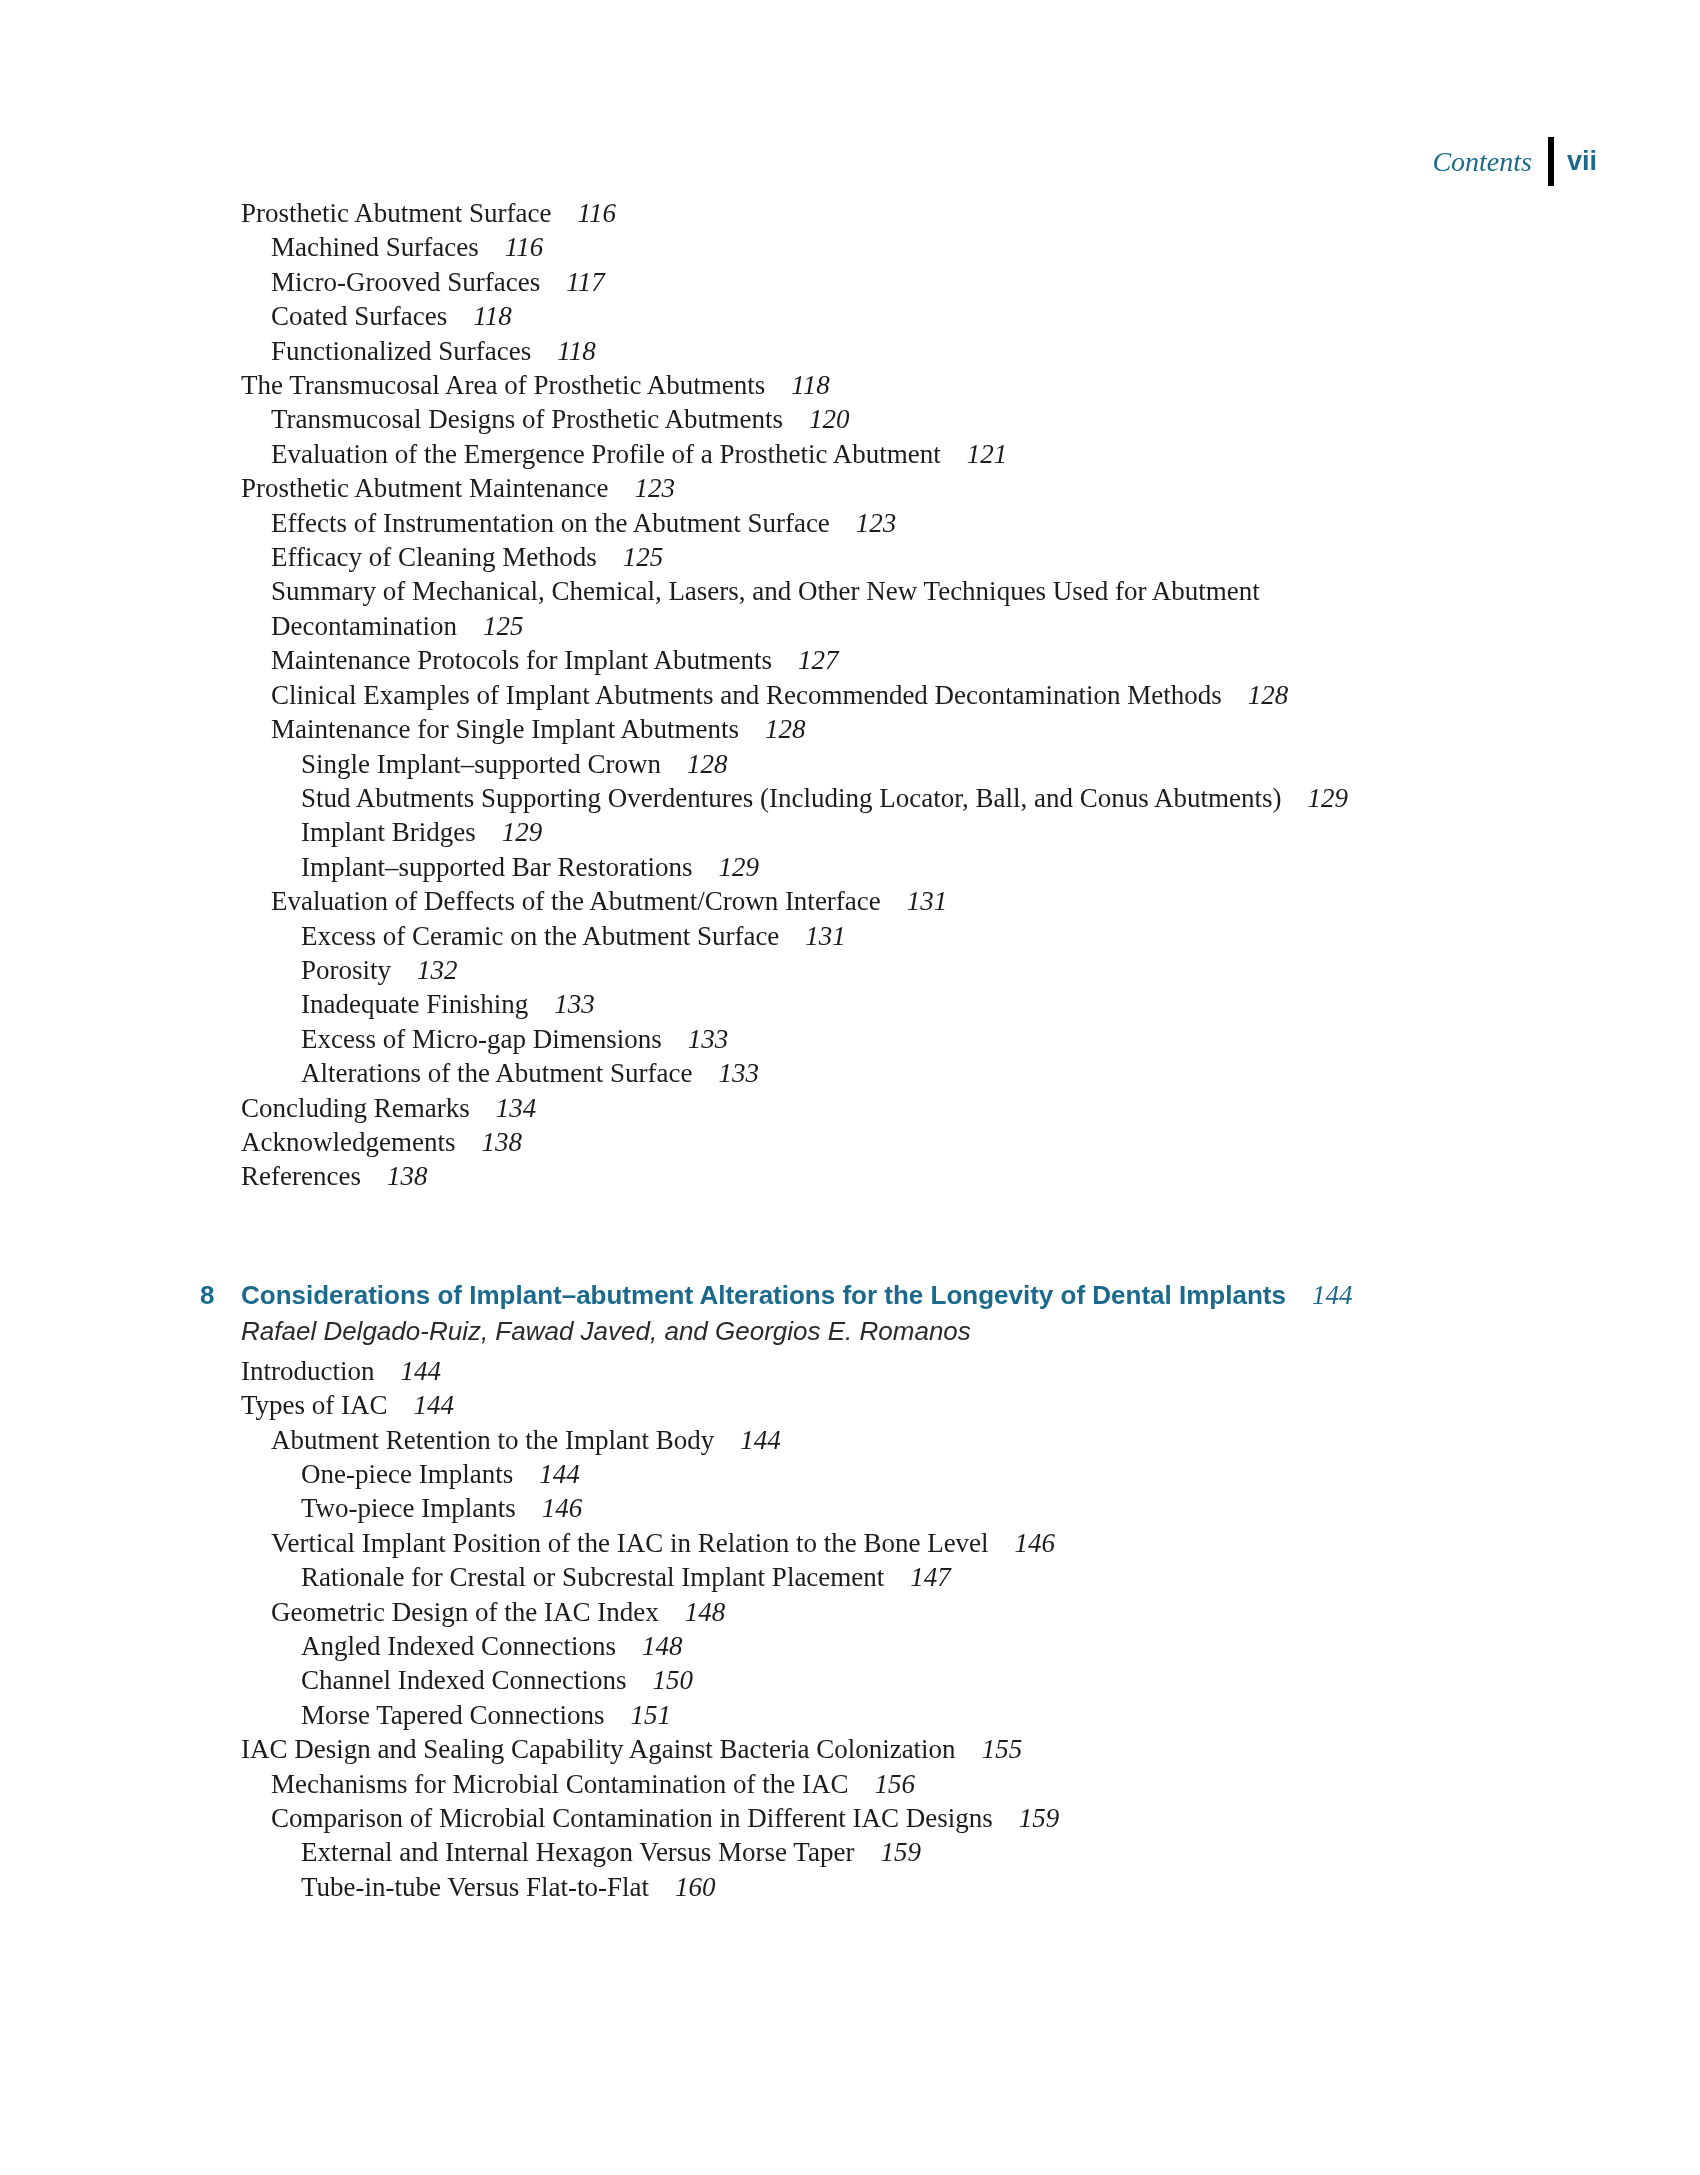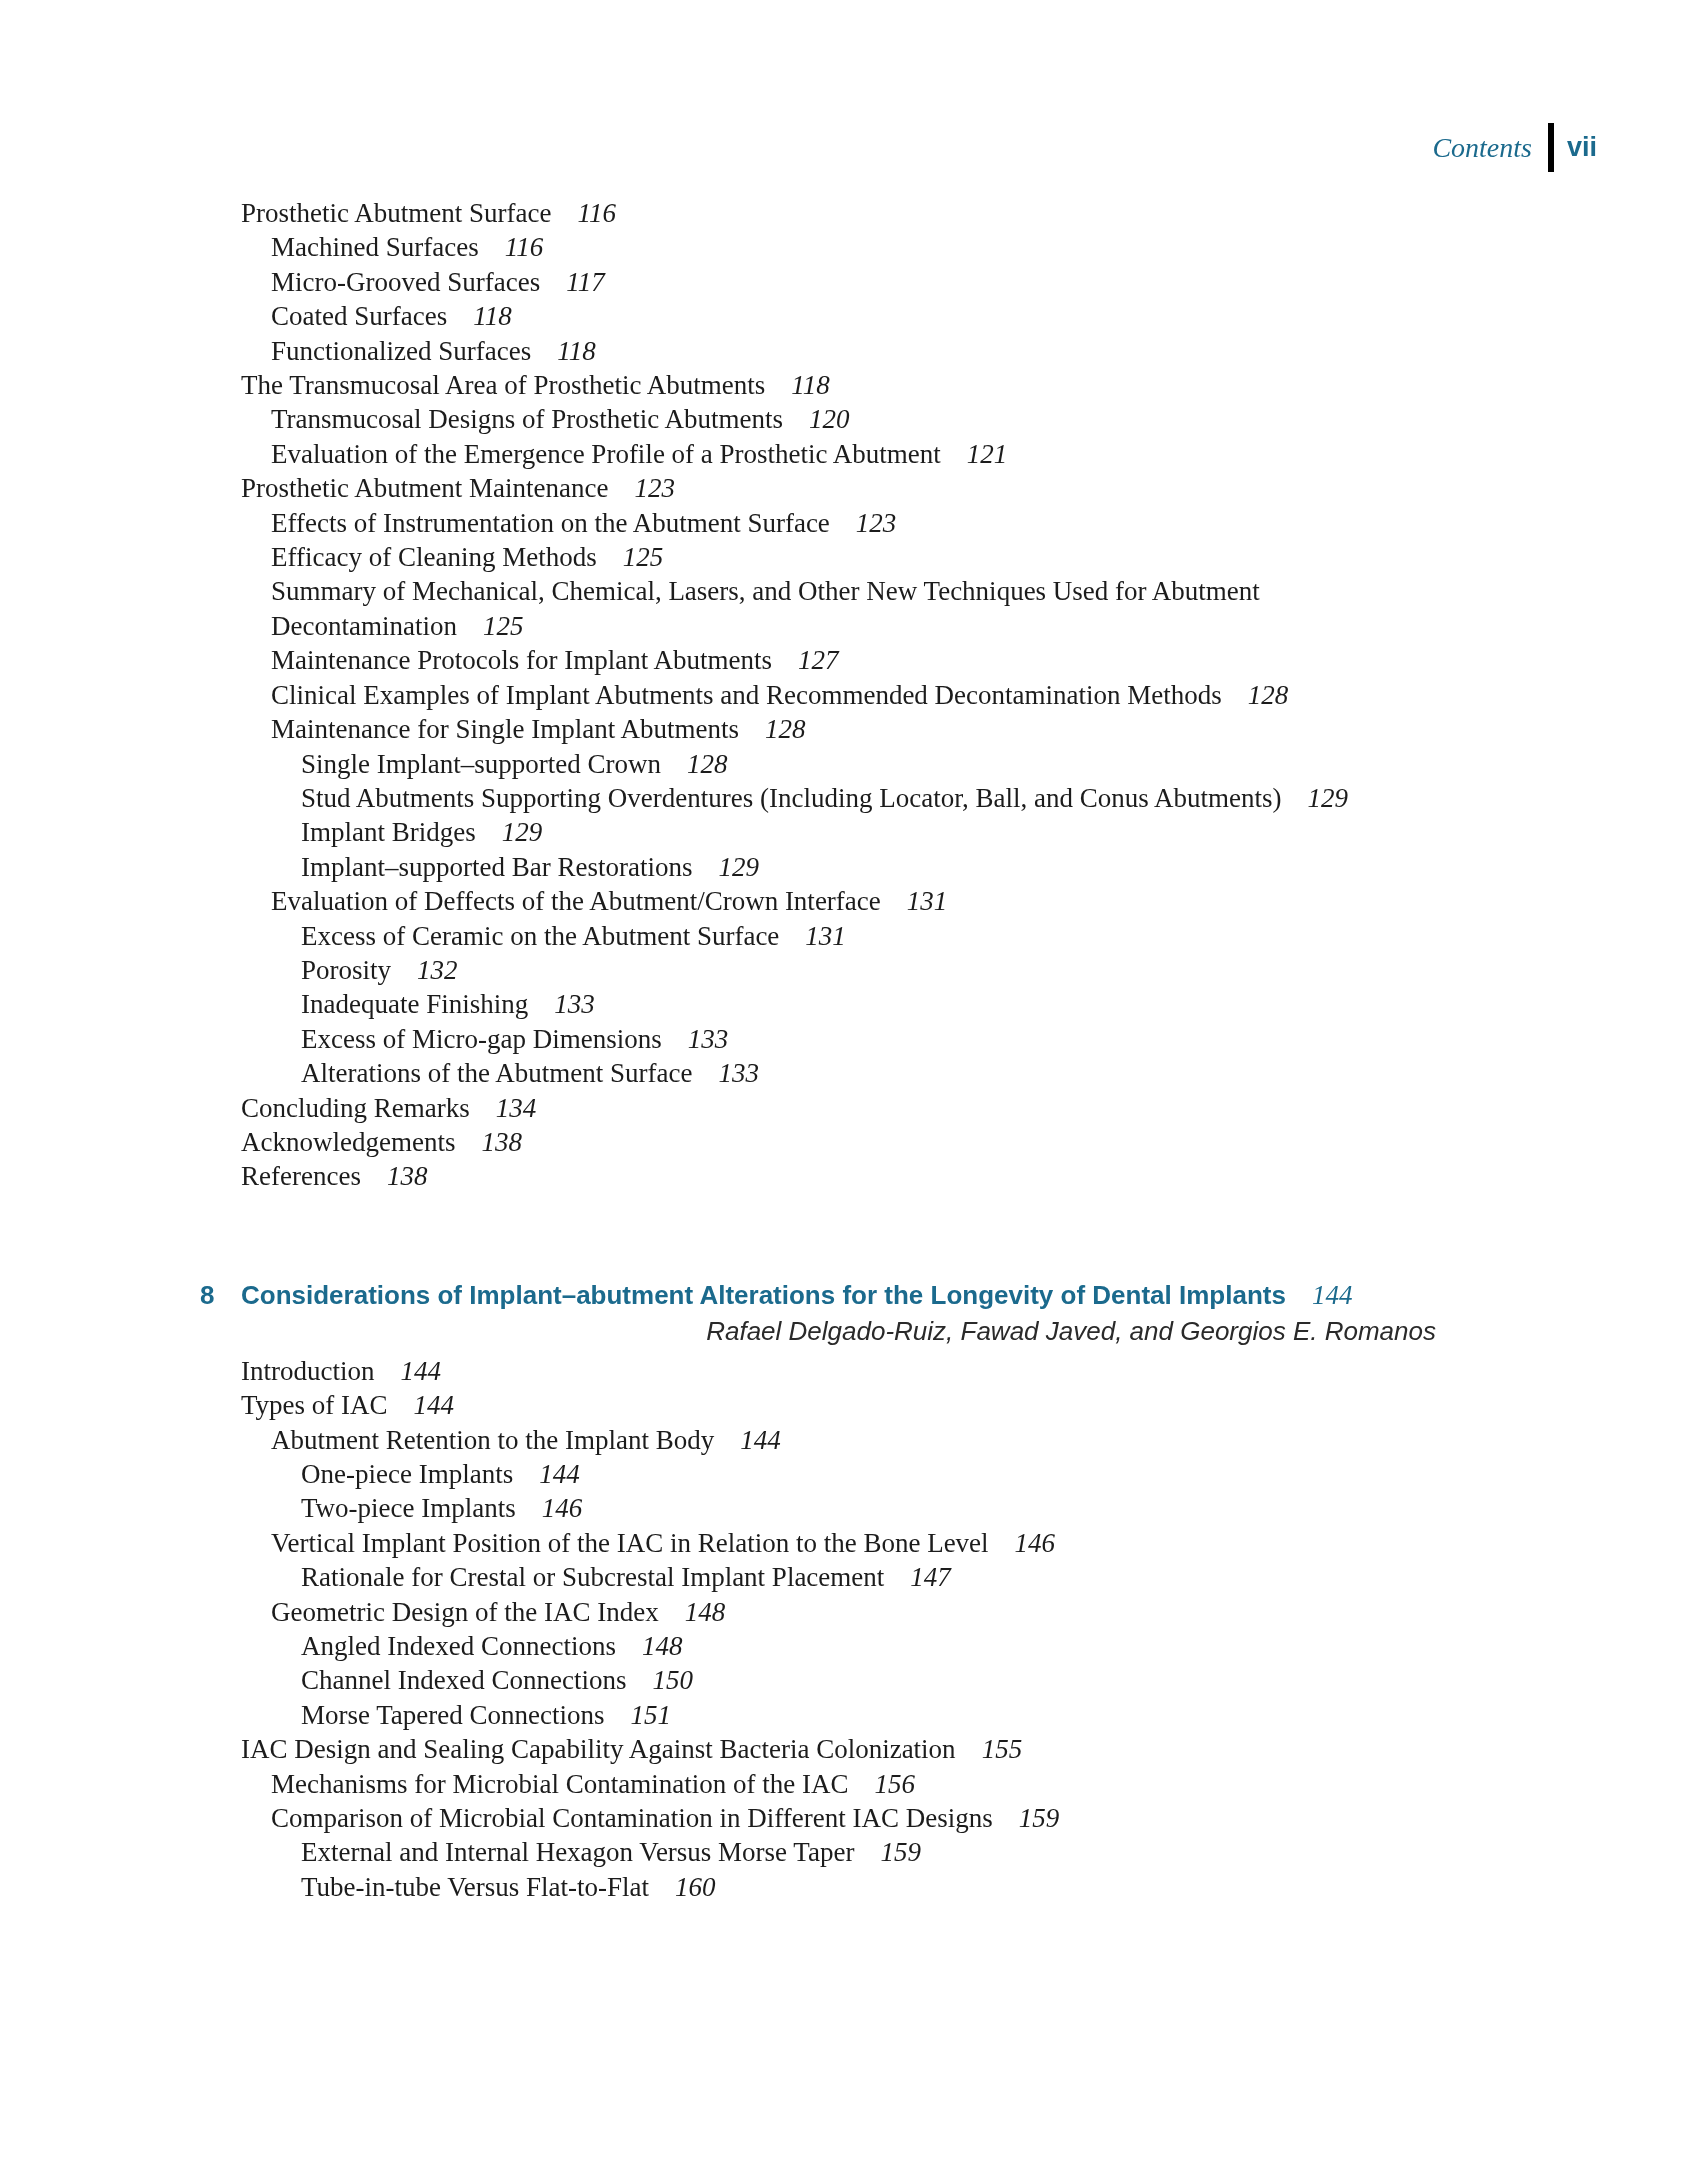--- a/index.html
+++ b/index.html
@@ -11,21 +11,21 @@
     position:relative;
     width:1700px;
     height:2175px;
     background:#ffffff;
     overflow:hidden;
     font-family:"Liberation Serif", serif;
   }
   
   .running-header{
     position:absolute;
-    top:123px;
+    top:137px;
     right:103px;
     display:flex;
     align-items:center;
     height:49px;
   }
   .running-title{
     font-family:"Liberation Serif", serif;
     font-style:italic;
     font-size:28px;
     color:var(--accent);
@@ -80,21 +80,20 @@
     font-size:27px;
     color:var(--accent);
   }
   .authors{
     font-family:"Liberation Sans", sans-serif;
     font-style:italic;
     font-size:26px;
     line-height:35px;
     color:#2a2a2a;
     margin:1px 0 5px 0;
-    text-align:right;
   }
 </style>
 </head>
 <body>
 
 <div class="page">
 
   <header class="running-header">
     <span class="running-title">Contents</span>
     <span class="divider"></span>

